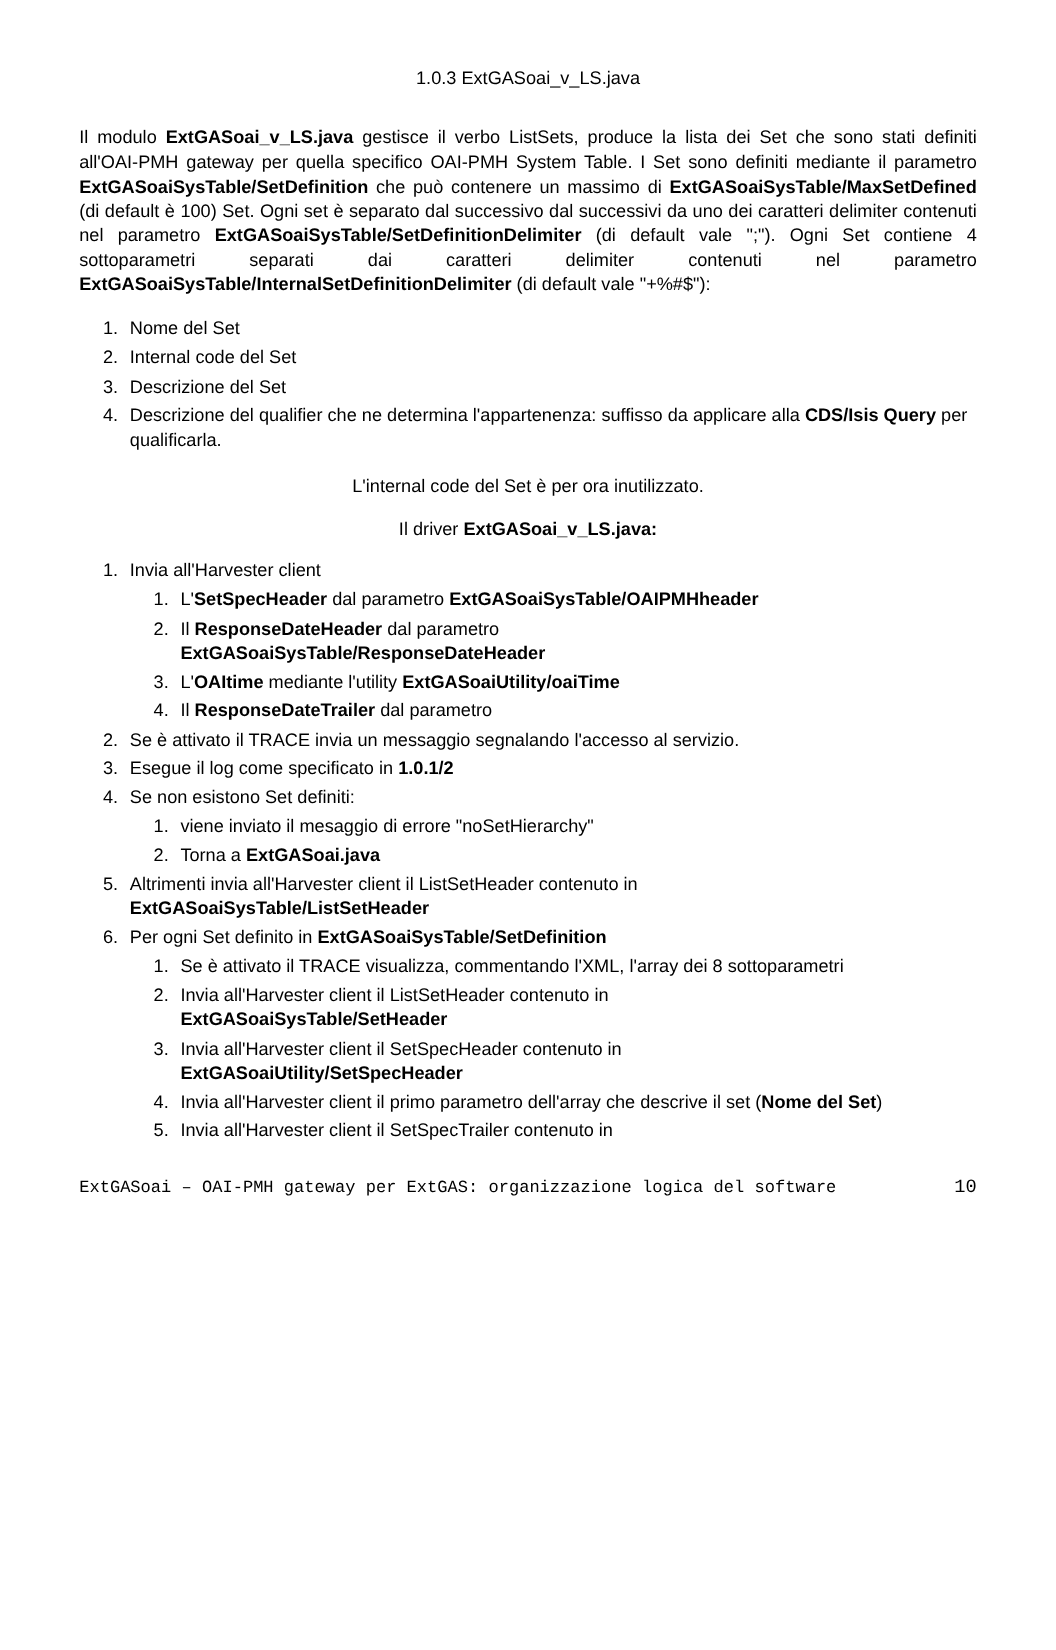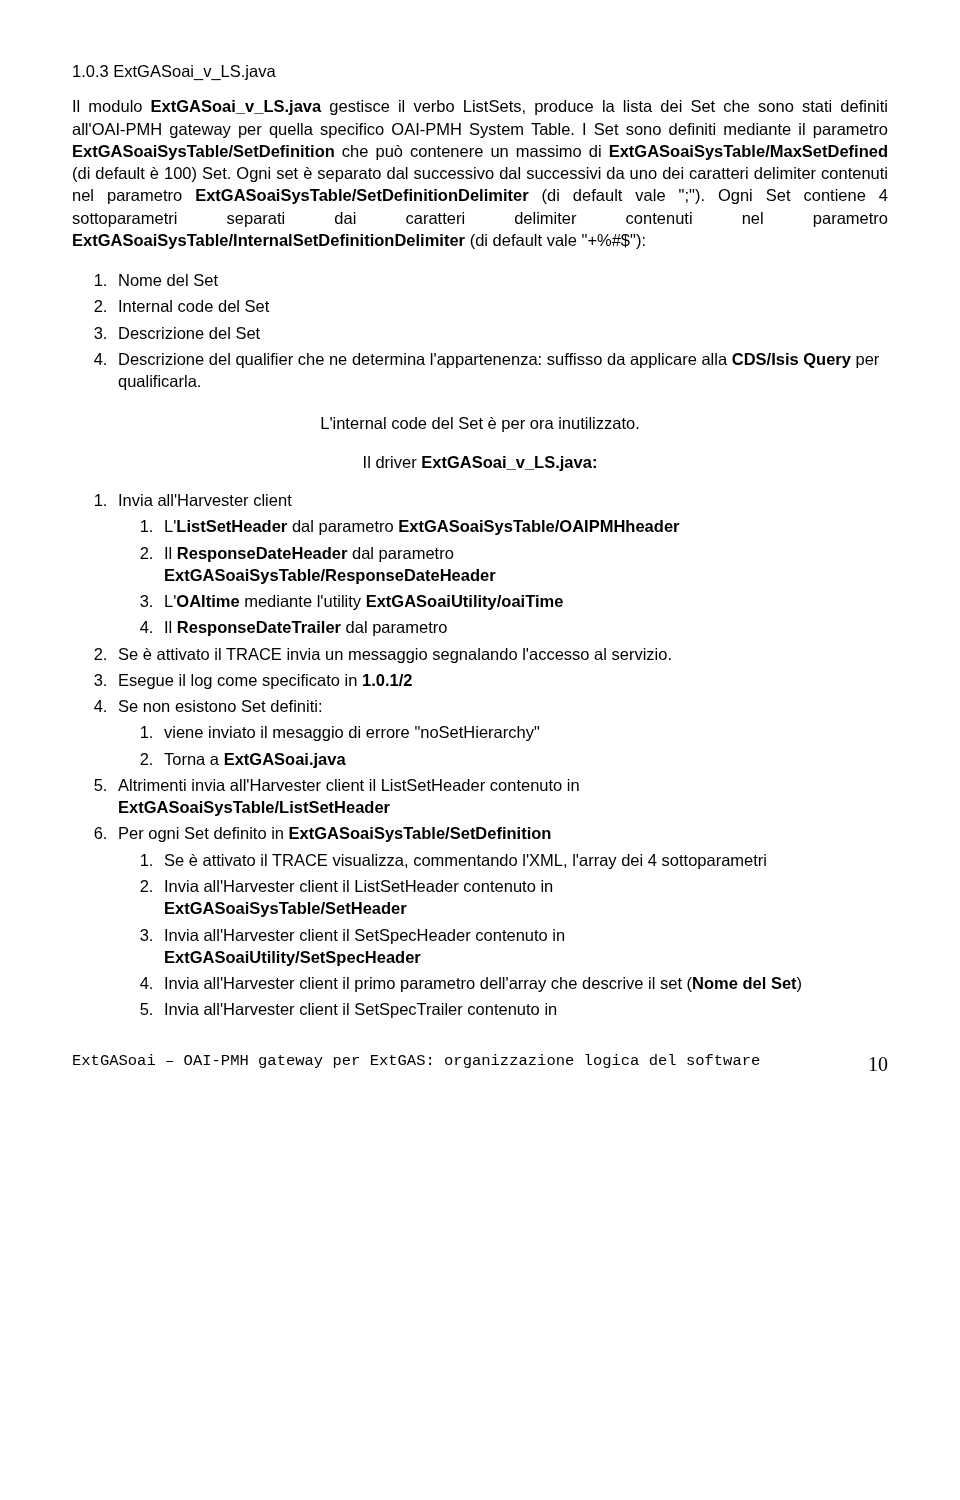--- a/index.html
+++ b/index.html
@@ -7,21 +7,22 @@
     background: #ffffff;
     margin: 0;
     padding: 60px 72px 40px 72px;
     width: 960px;
     box-sizing: border-box;
     color: #000;
     font-size: 16.5px;
     line-height: 1.35;
   }
   .heading {
-    margin-bottom: 13px;
+    margin-bottom: 32px;
+    text-align: center;
   }
   .para {
     text-align: justify;
     margin-bottom: 18px;
   }
   .b { font-weight: bold; }
   ol.main-sub {
     margin: 0 0 20px 0;
     padding-left: 40px;
   }
@@ -47,22 +48,22 @@
     margin-bottom: 4px;
     padding-left: 6px;
   }
   .footer {
     font-family: "Courier New", monospace;
     font-size: 15.5px;
     margin-top: 28px;
   }
   .footer .pnum {
     float: right;
-    font-family: Liberation Serif, serif;
-    font-size: 20px;
+    font-family: Liberation Mono, monospace;
+    font-size: 17px;
     text-align: center;
   }
 </style>
 </head>
 <body>
 
 <div class="heading">1.0.3 ExtGASoai_v_LS.java</div>
 
 <div class="para">
   <span>Il modulo </span><span class="b">ExtGASoai_v_LS.java</span><span> gestisce il verbo ListSets, produce la lista dei Set che sono stati definiti all'OAI-PMH gateway per quella specifico OAI-PMH System Table. I Set sono definiti mediante il parametro </span><span class="b">ExtGASoaiSysTable/SetDefinition</span><span> che può contenere un massimo di </span><span class="b">ExtGASoaiSysTable/MaxSetDefined</span><span> (di default è 100) Set. Ogni set è separato dal successivo dal successivi da uno dei caratteri delimiter contenuti nel parametro </span><span class="b">ExtGASoaiSysTable/SetDefinitionDelimiter</span><span> (di default vale ";"). Ogni Set contiene 4 sottoparametri separati dai caratteri delimiter contenuti nel parametro </span><span class="b">ExtGASoaiSysTable/InternalSetDefinitionDelimiter</span><span> (di default vale "+%#$"):</span>
@@ -80,40 +81,40 @@
 <div class="loose">L'internal code del Set è per ora inutilizzato.</div>
 
 <div class="loose">
   <span>Il driver </span><span class="b">ExtGASoai_v_LS.java:</span>
 </div>
 
 <ol class="driver">
   <li>
     <span>Invia all'Harvester client</span>
     <ol>
-      <li><span>L'</span><span class="b">ListSetHeader</span><span> dal parametro </span><span class="b">ExtGASoaiSysTable/OAIPMHheader</span></li>
+      <li><span>L'</span><span class="b">SetSpecHeader</span><span> dal parametro </span><span class="b">ExtGASoaiSysTable/OAIPMHheader</span></li>
       <li><span>Il </span><span class="b">ResponseDateHeader</span><span> dal parametro </span><br><span class="b">ExtGASoaiSysTable/ResponseDateHeader</span></li>
       <li><span>L'</span><span class="b">OAItime</span><span> mediante l'utility </span><span class="b">ExtGASoaiUtility/oaiTime</span></li>
       <li><span>Il </span><span class="b">ResponseDateTrailer</span><span> dal parametro </span><br></li>
     </ol>
   </li>
   <li>Se è attivato il TRACE invia un messaggio segnalando l'accesso al servizio.</li>
   <li><span>Esegue il log come specificato in </span><span class="b">1.0.1/2</span></li>
   <li>
     <span>Se non esistono Set definiti:</span>
     <ol>
       <li>viene inviato il mesaggio di errore "noSetHierarchy"</li>
       <li><span>Torna a </span><span class="b">ExtGASoai.java</span></li>
     </ol>
   </li>
   <li><span>Altrimenti invia all'Harvester client il ListSetHeader contenuto in </span><br><span class="b">ExtGASoaiSysTable/ListSetHeader</span></li>
   <li>
     <span>Per ogni Set definito in </span><span class="b">ExtGASoaiSysTable/SetDefinition</span>
     <ol>
-      <li>Se è attivato il TRACE visualizza, commentando l'XML, l'array dei 4 sottoparametri</li>
+      <li>Se è attivato il TRACE visualizza, commentando l'XML, l'array dei 8 sottoparametri</li>
       <li><span>Invia all'Harvester client il ListSetHeader contenuto in </span><br><span class="b">ExtGASoaiSysTable/SetHeader</span></li>
       <li><span>Invia all'Harvester client il SetSpecHeader contenuto in </span><br><span class="b">ExtGASoaiUtility/SetSpecHeader</span></li>
       <li><span>Invia all'Harvester client il primo parametro dell'array che descrive il set (</span><span class="b">Nome del Set</span><span>)</span></li>
       <li>Invia all'Harvester client il SetSpecTrailer contenuto in</li>
     </ol>
   </li>
 </ol>
 
 <div class="footer">
   <span>ExtGASoai – OAI-PMH gateway per ExtGAS: organizzazione logica del software</span>

